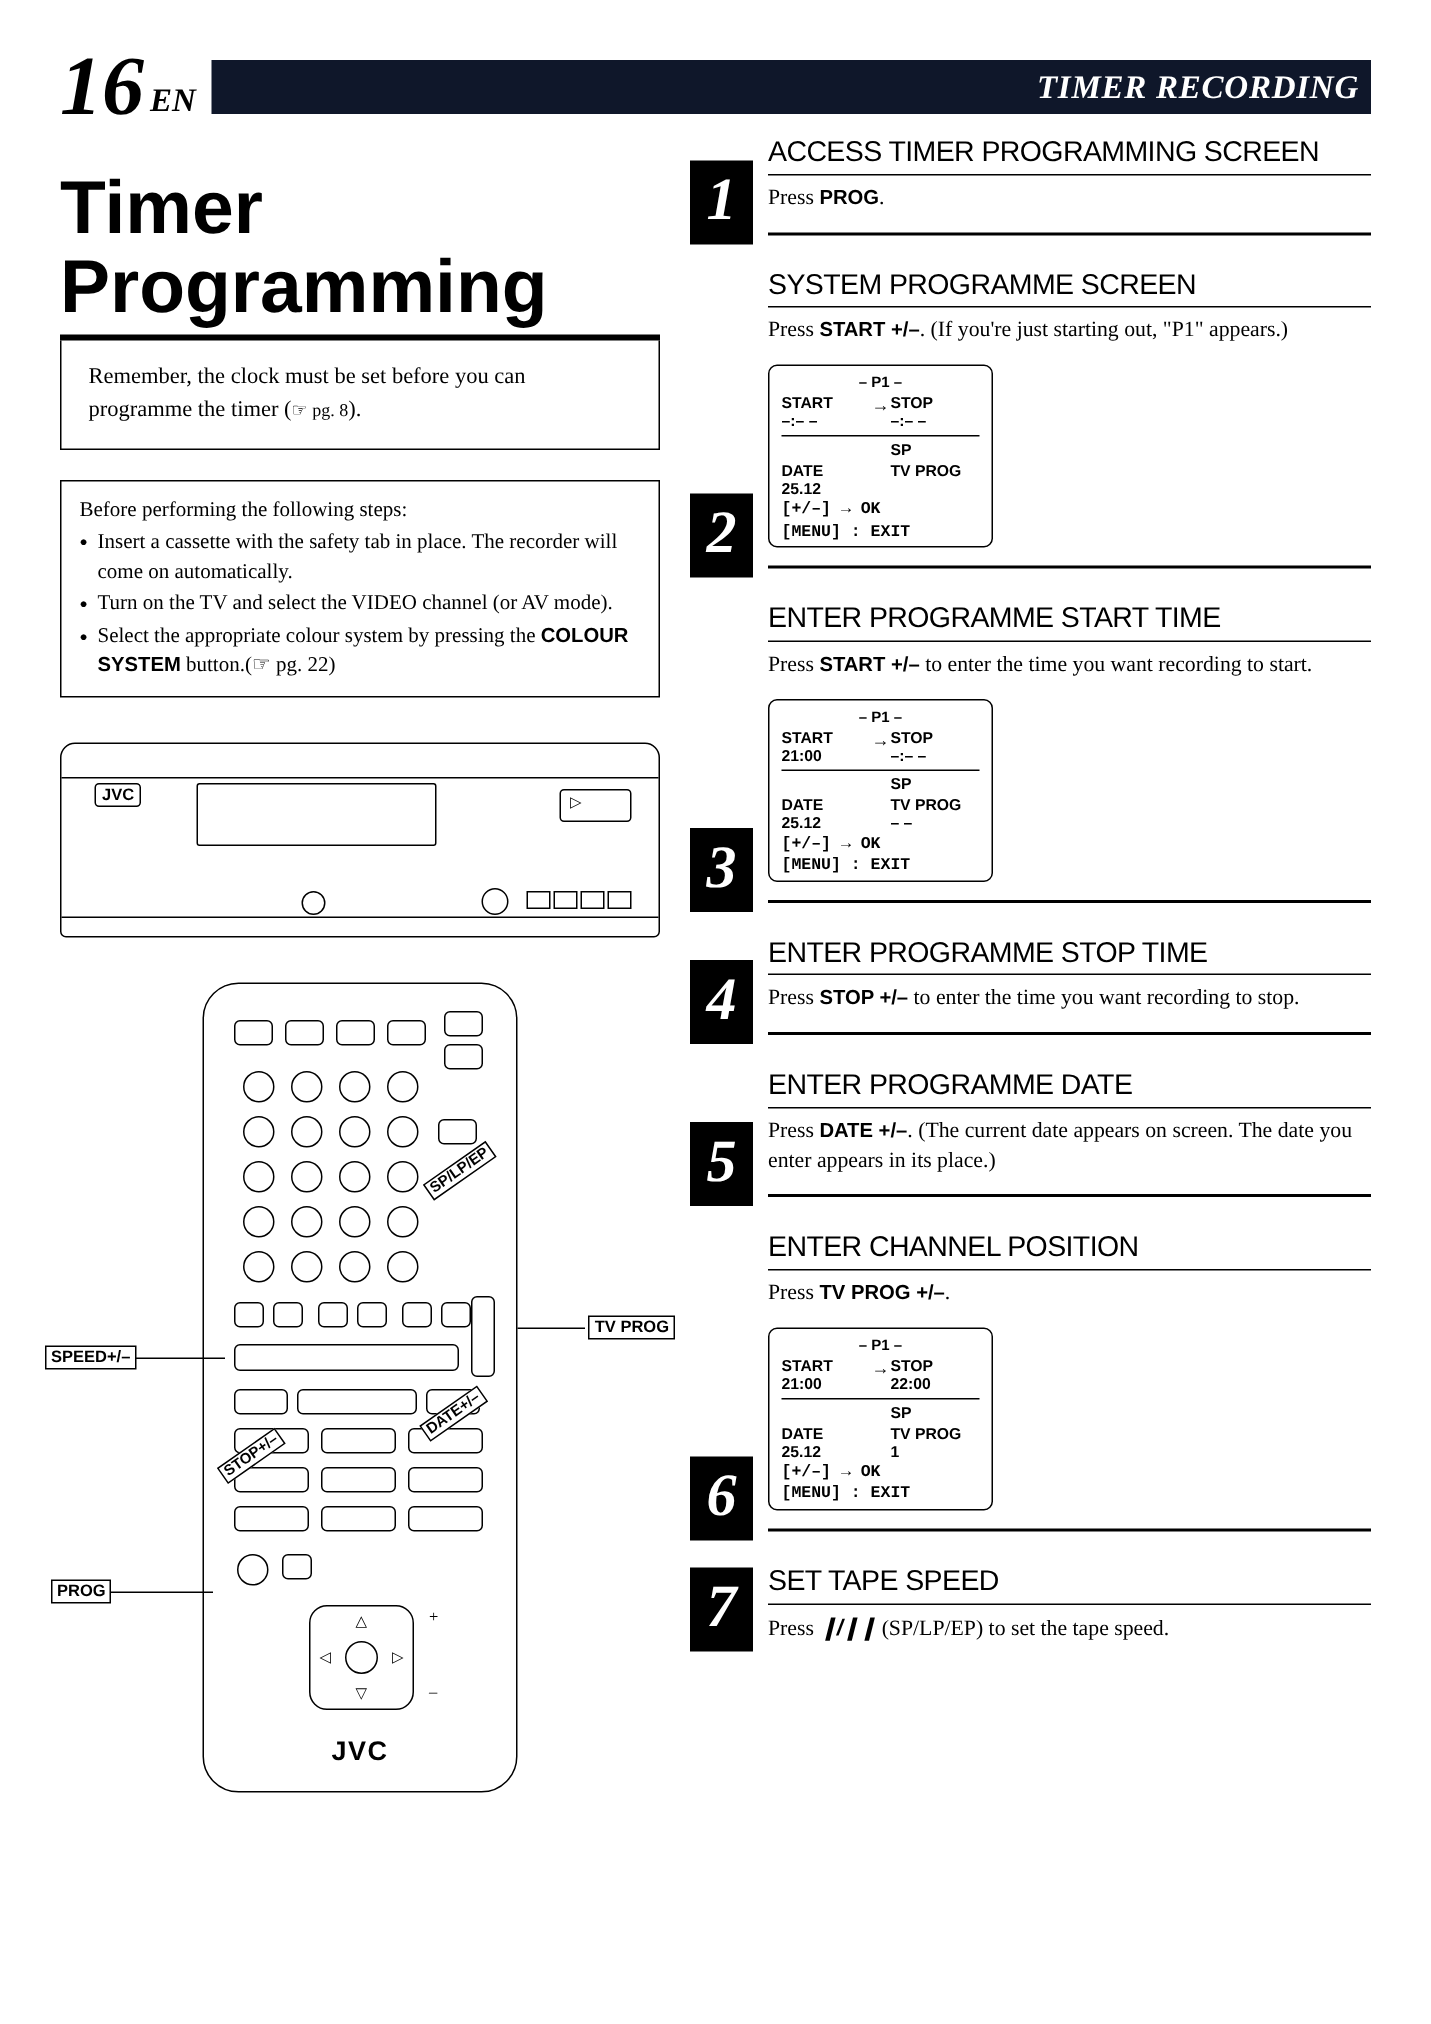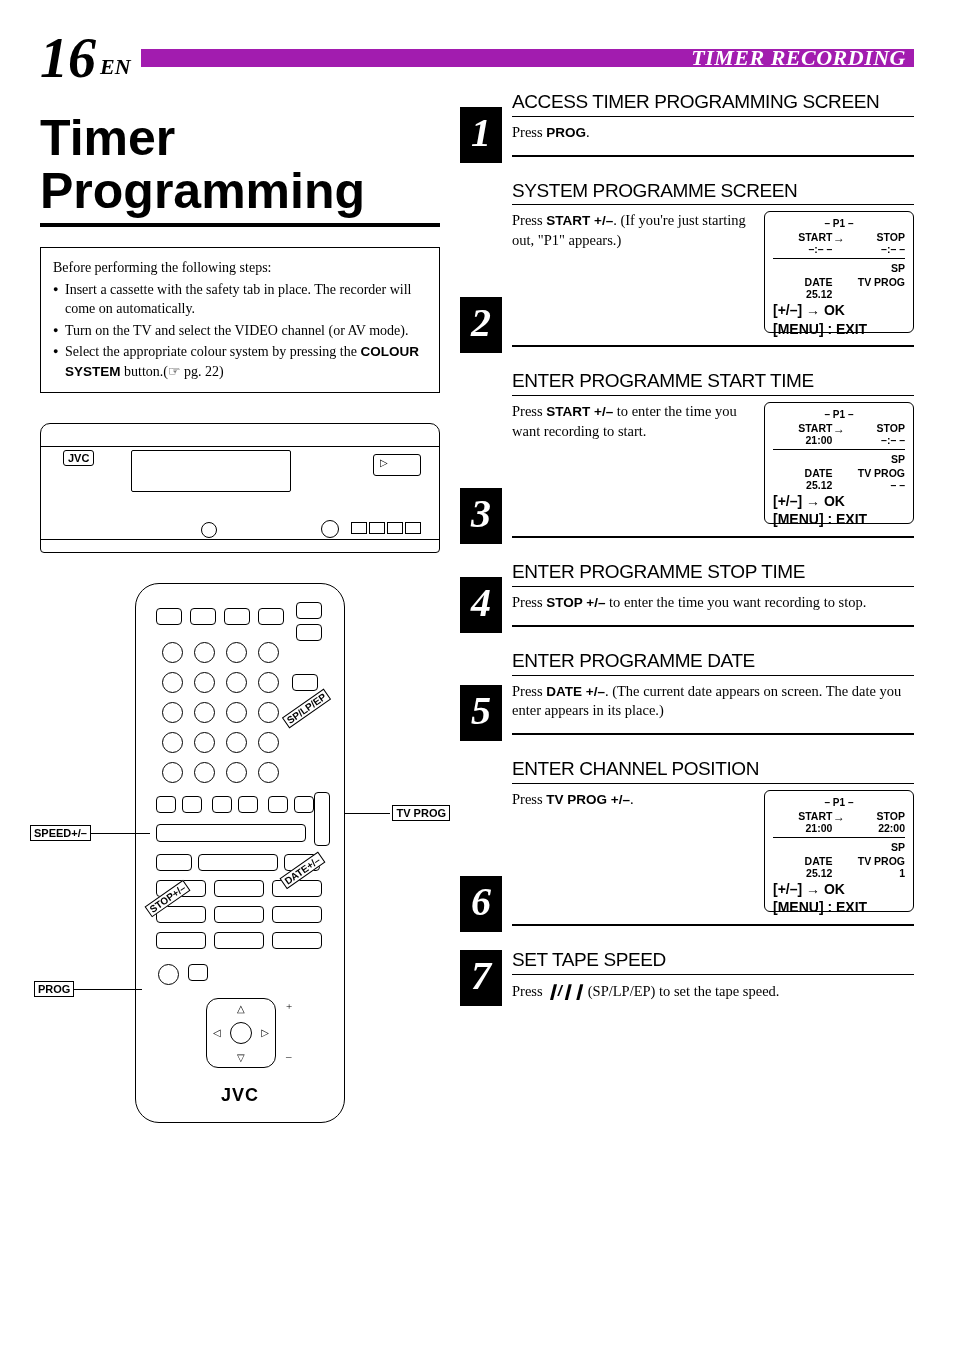--- a/index.html
+++ b/index.html
@@ -24,22 +24,22 @@
     font-family: "Times New Roman", serif;
     font-style: italic;
     font-weight: bold;
     font-size: 22px;
     margin-left: 4px;
     align-self: flex-end;
     padding-bottom: 6px;
   }
   .header-bar {
     flex: 1;
-    height: 18px;
-    background: #a21caf;
+    height: 36px;
+    background: #0f172a;
     color: #fff;
     font-family: "Times New Roman", serif;
     font-style: italic;
     font-weight: bold;
     font-size: 22px;
     display: flex;
     align-items: center;
     justify-content: flex-end;
     padding-right: 8px;
     margin-left: 10px;
@@ -171,38 +171,38 @@
     margin-bottom: 2px;
   }
   .step-rule { height:2px; background:#000; margin:4px 0 6px 0; }
   .step-rule.thin { height:1px; }
   .step-text {
     font-family: "Times New Roman", serif;
     font-size: 14.5px;
     line-height: 1.35;
   }
   .step-text b, .note-box b, .prep-box b { font-family: Arial, Helvetica, sans-serif; font-weight:bold; font-size:13.5px; }
-  .step-flex { display:flex; gap:12px; }
+  .step-flex { display:flex; gap:12px;flex-direction:column; }
   .step-textcol { flex:1; }
   .osd {
     width: 150px; height: 122px;
     border:1.5px solid #000; border-radius:6px;
     flex-shrink:0;
     font-family: Arial, Helvetica, sans-serif;
     font-weight:bold;
     font-size:11px;
     position:relative;
     padding:6px 8px;
   }
   .osd .p1 { text-align:center; font-size:10px; }
   .osd .row { display:flex; justify-content:space-between; margin-top:2px; font-size:10.5px; }
-  .osd .row .col { width:45%; text-align:right; }
+  .osd .row .col { width:45%; text-align:left; }
   .osd .val { font-size:10.5px; }
   .osd .rule { height:1px; background:#000; margin:3px 0; }
-  .osd .foot { font-size:14px; line-height:1.15; margin-top:2px; }
+  .osd .foot { font-size:11px; line-height:1.15; margin-top:2px;font-family:Liberation Mono, monospace; }
   .osd .arrow { font-size:12px; }
   .bullet-note { position:relative; padding-left:12px; margin-top:8px; }
   .bullet-note::before { content:"●"; position:absolute; left:0; top:2px; font-size:9px; }
   .speed-icon { font-family: Arial, sans-serif; font-weight:bold; font-size:15px; letter-spacing:-1px; display:inline-block; font-style:italic; }
 </style>
 </head>
 <body>
 
 <div class="header-row">
   <span class="page-num">16</span>
@@ -210,20 +210,23 @@
   <div class="header-bar">
     <span>TIMER RECORDING</span>
   </div>
 </div>
 
 <div class="columns">
 
   <div class="left-col">
     <h1 class="main-title">Timer Programming</h1>
 
+    <div class="note-box">
+      <span>Remember, the clock must be set before you can programme the timer (</span><span class="ref-icon">☞ pg. 8</span><span>).</span>
+    </div>
 
     <div class="prep-box">
       <div>Before performing the following steps:</div>
       <ul>
         <li>Insert a cassette with the safety tab in place. The recorder will come on automatically.</li>
         <li>Turn on the TV and select the VIDEO channel (or AV mode).</li>
         <li>
           <span>Select the appropriate colour system by pressing the </span><b>COLOUR SYSTEM</b><span> button.(☞ pg. 22)</span>
         </li>
       </ul>

